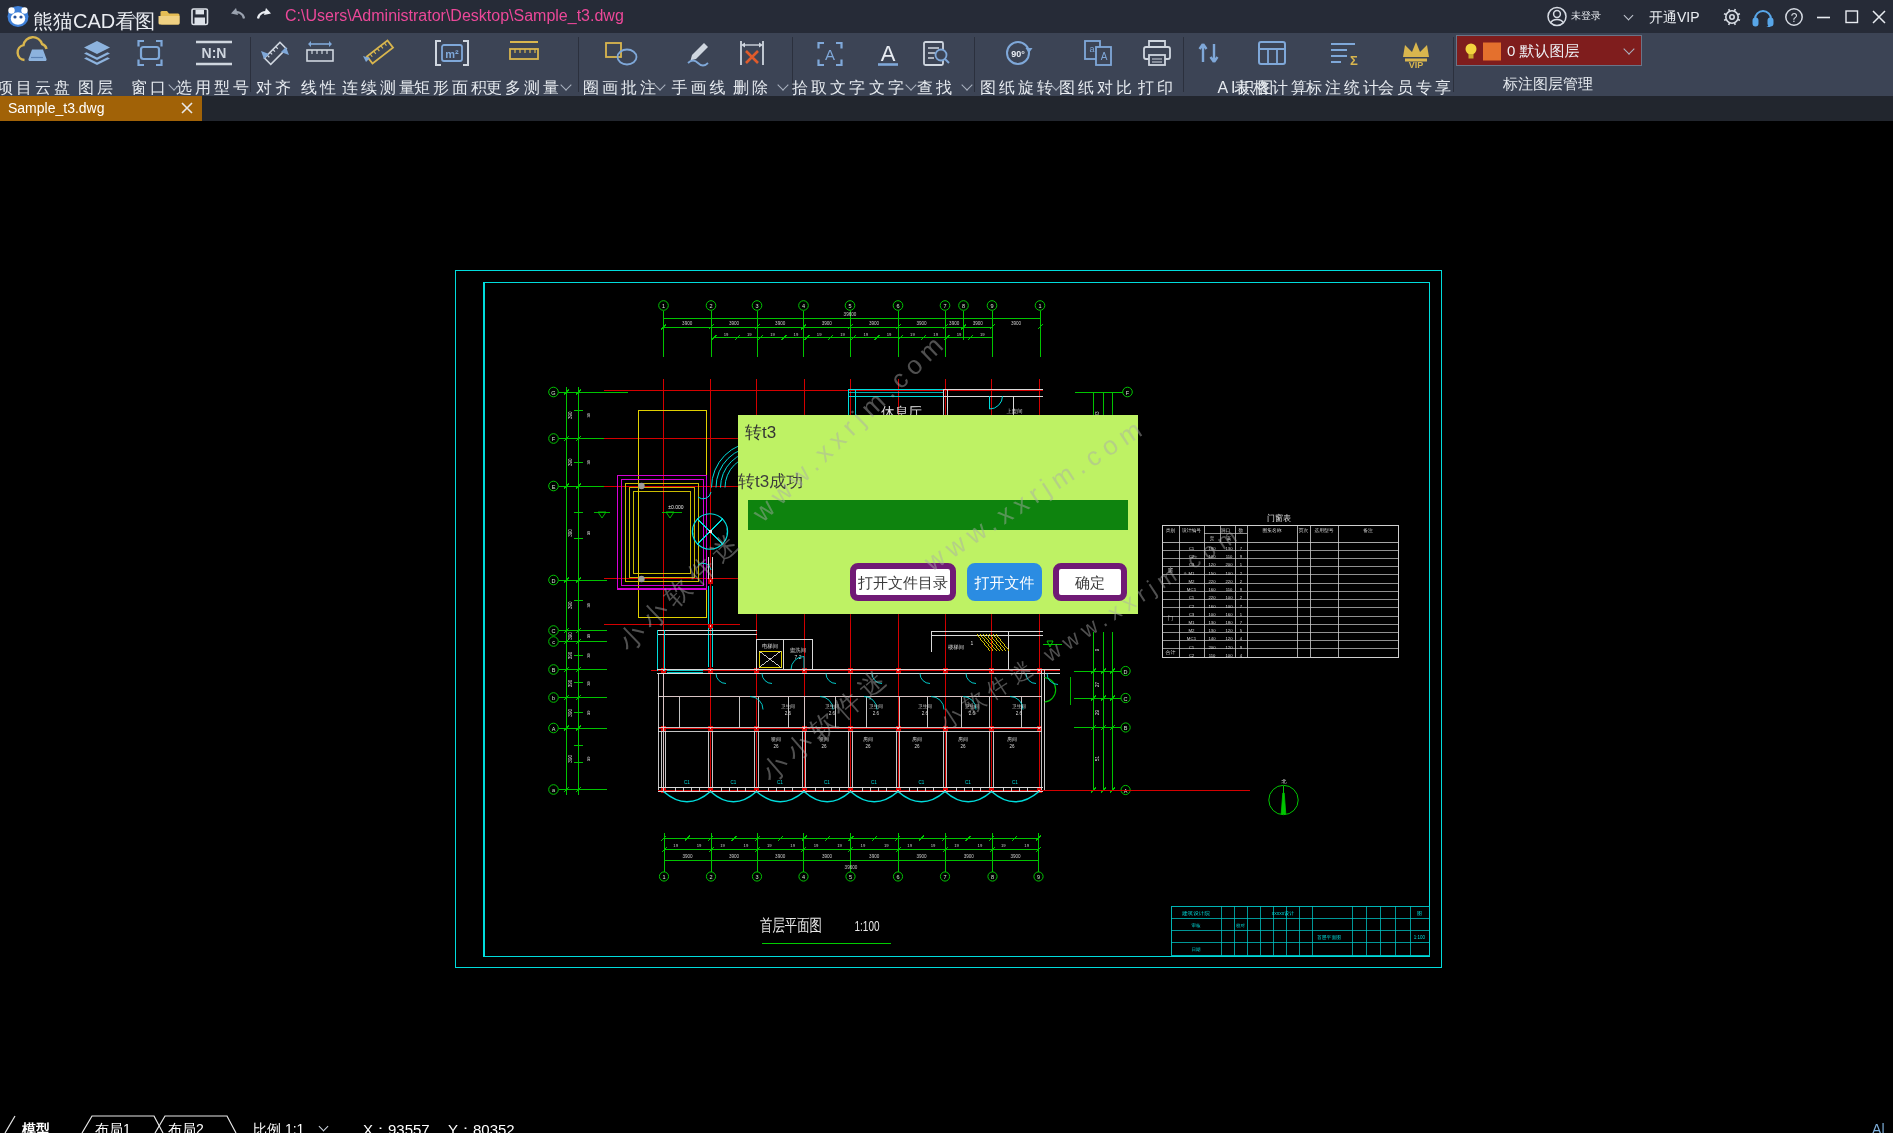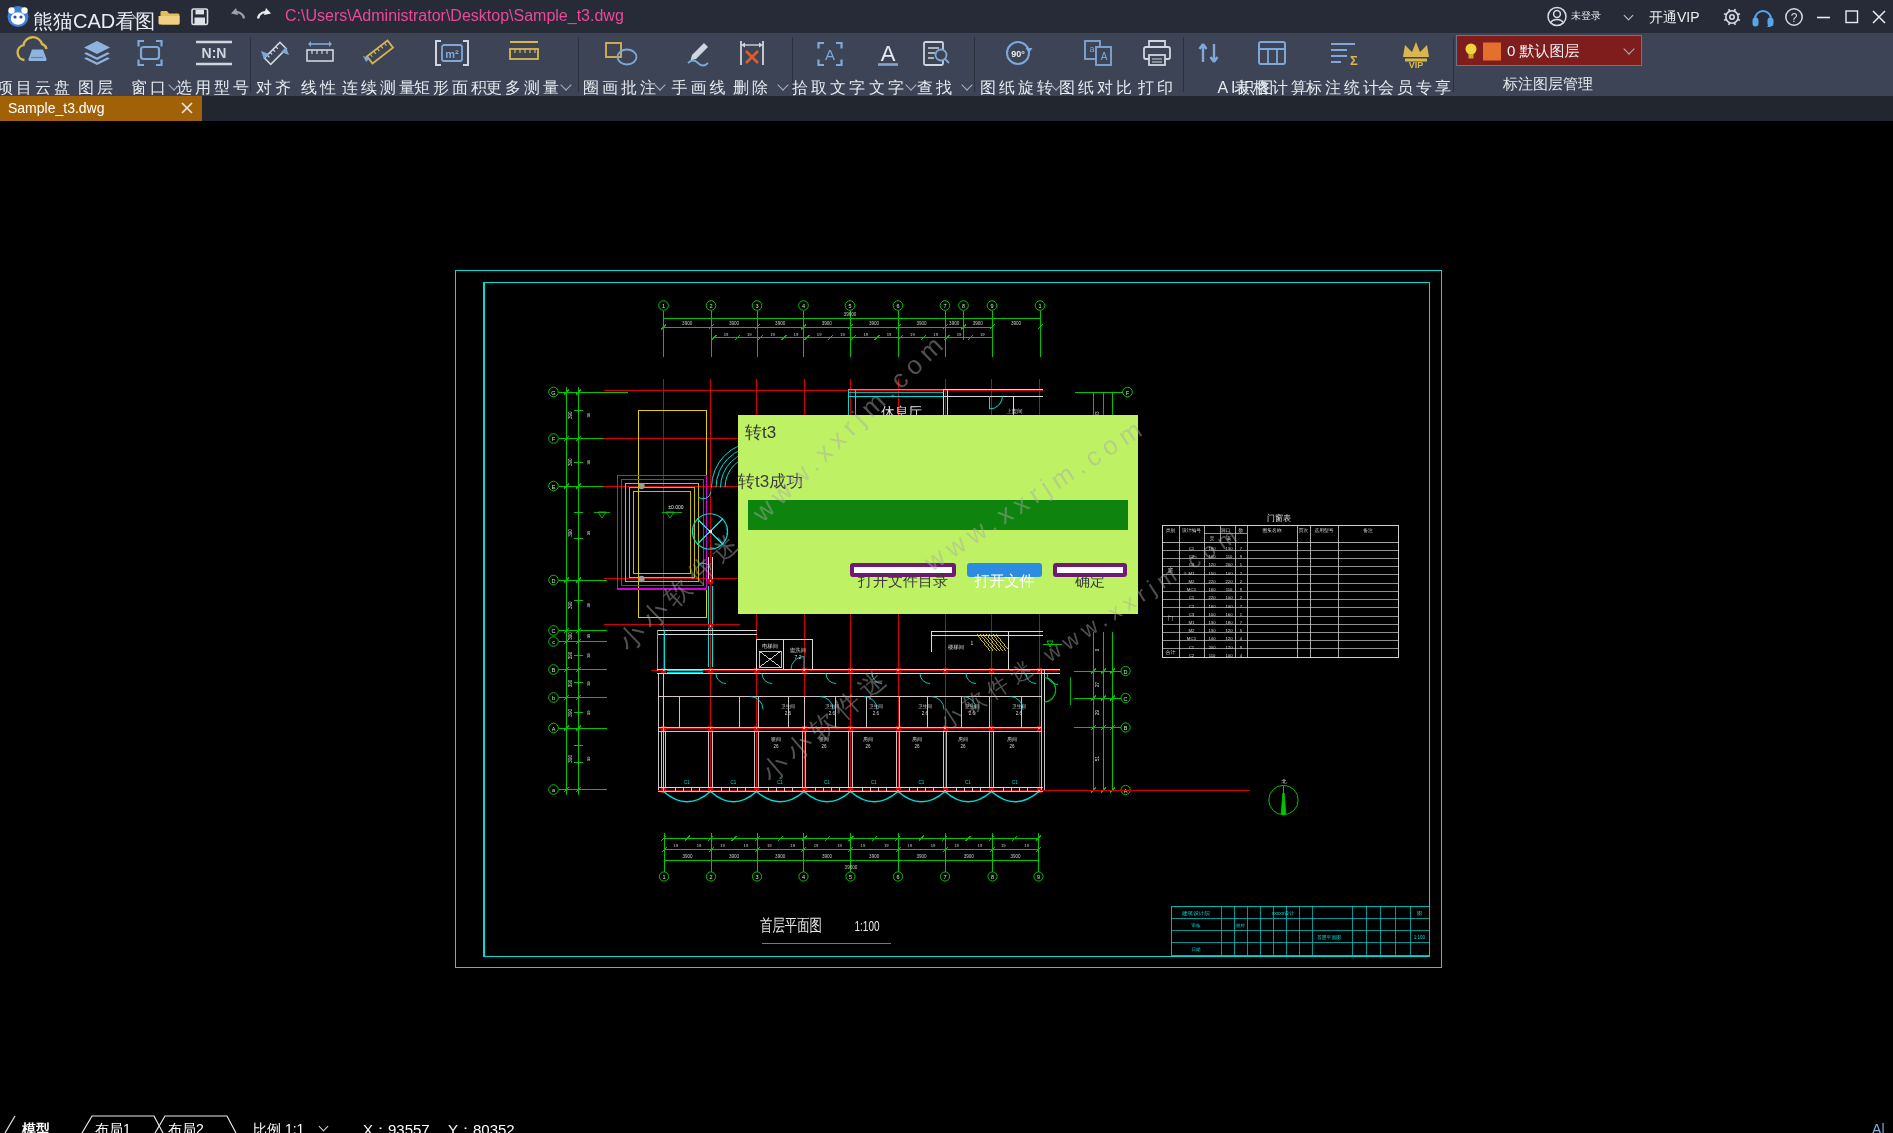--- a/index.html
+++ b/index.html
@@ -5,21 +5,21 @@
 .abs{position:absolute}
 #titlebar{position:absolute;left:0;top:0;width:1893px;height:33px;background:#262b37;color:#e9ecf1}
 #toolbar{position:absolute;left:0;top:33px;width:1893px;height:63px;background:#3c4455}
 #tabrow{position:absolute;left:0;top:96px;width:1893px;height:25px;background:#22262e}
 #tab1{position:absolute;left:0;top:0;width:202px;height:25px;background:#a16207;color:#fff;font-size:14px}
 .sep{position:absolute;top:4px;width:1px;height:55px;background:#2b303d}
 .lbl{position:absolute;top:45px;color:#e6eaef;font-size:16px;letter-spacing:3px;white-space:nowrap;transform:translateX(-50%)}
 .chev{position:absolute;width:8px;height:8px;border-left:1.6px solid #aab2bf;border-bottom:1.6px solid #aab2bf;transform:rotate(-45deg)}
 .tchev{position:absolute;width:7px;height:7px;border-left:1.4px solid #c3c9d2;border-bottom:1.4px solid #c3c9d2;transform:rotate(-45deg)}
 #dialog{position:absolute;left:738px;top:415px;width:400px;height:199px;background:#bef264;box-shadow:0 2px 10px rgba(0,0,0,.35);z-index:5}
-.btn{position:absolute;top:148px;height:14px;border:4px solid #701a75;border-radius:3px;background:#fff;color:#3a3a3a;font-size:15px;text-align:center;line-height:28px}
+.btn{position:absolute;top:148px;height:38px;border:6px solid #701a75;border-radius:8px;background:#fff;color:#3a3a3a;font-size:15px;text-align:center;line-height:28px}
 .wm{position:absolute;z-index:9;color:rgba(170,170,170,0.47);font-size:26px;letter-spacing:6px;line-height:30px;white-space:nowrap;transform-origin:0 100%;pointer-events:none}
 .cad{shape-rendering:crispEdges}
 .cad circle,.cad path{shape-rendering:auto}
 #statusbar{position:absolute;left:0;top:1115px;width:1893px;height:18px;background:#000;color:#fff;overflow:hidden;z-index:6}
 </style></head><body>
 <div id="titlebar">
     <svg class="abs" style="left:0;top:0" width="300" height="33">
       <circle cx="18" cy="16.5" r="10.5" fill="#3f80d8"></circle>
       <circle cx="11.5" cy="10.5" r="3.2" fill="#fff"></circle>
       <circle cx="24.5" cy="10.5" r="3.2" fill="#fff"></circle>

